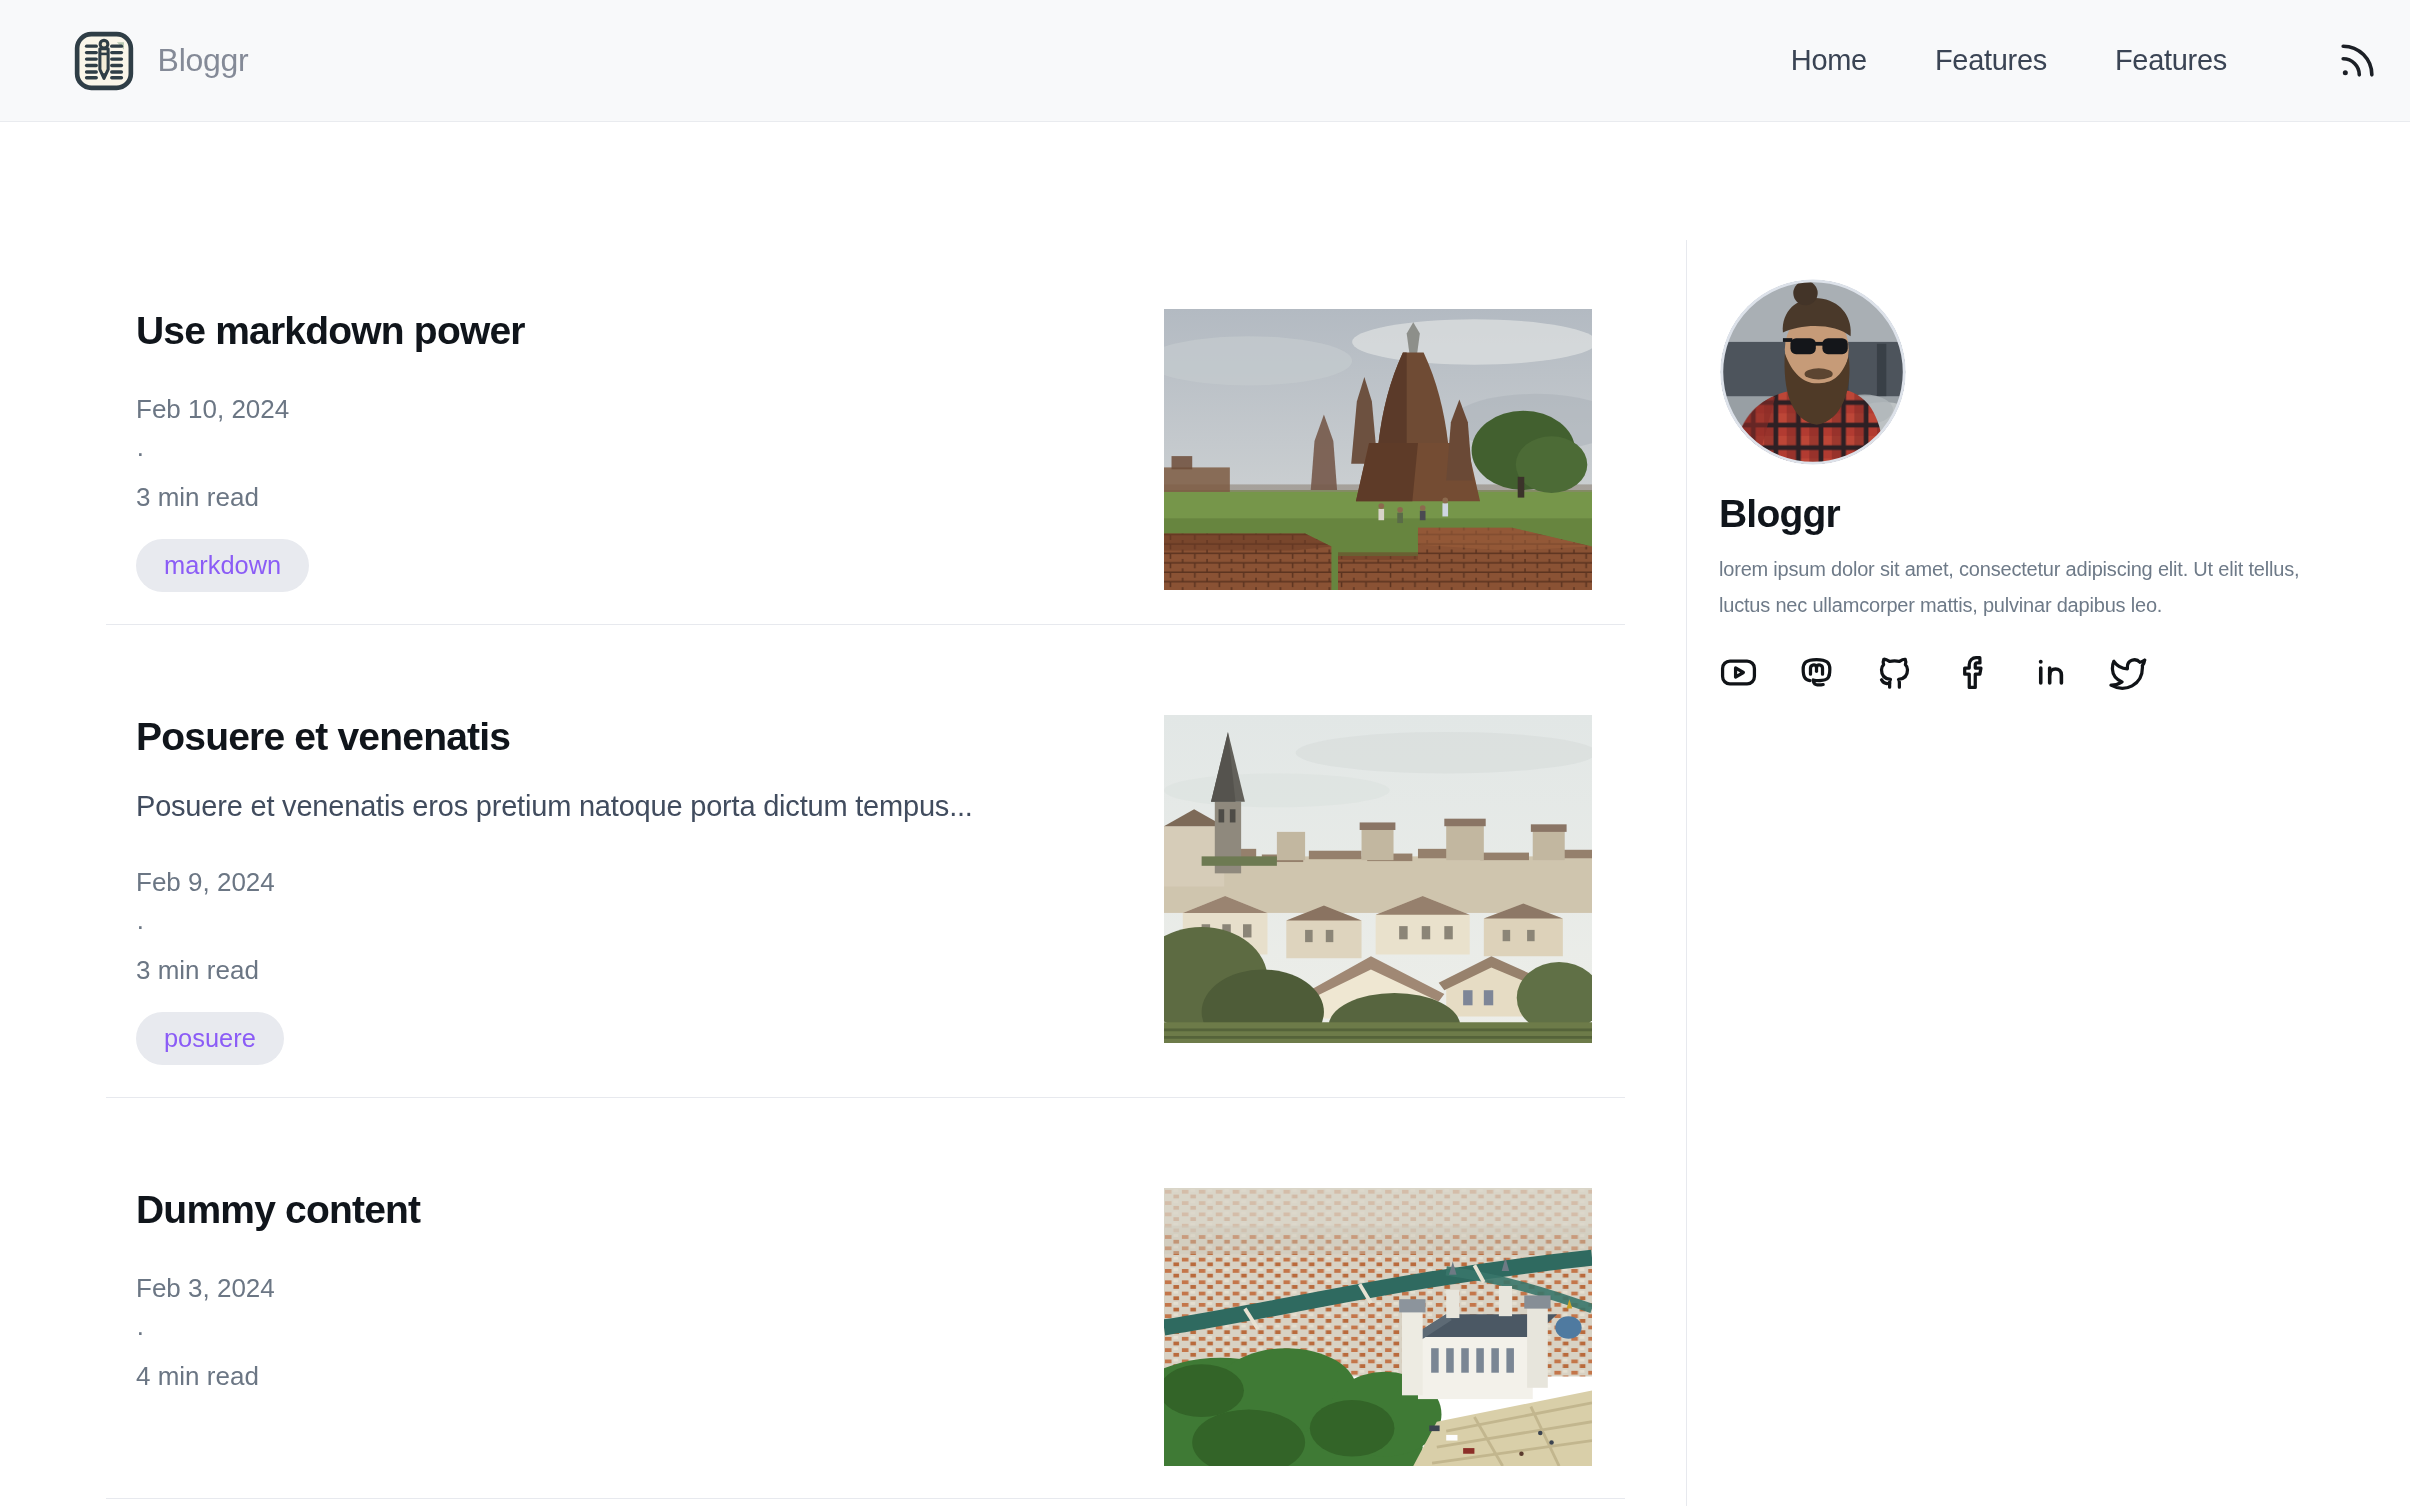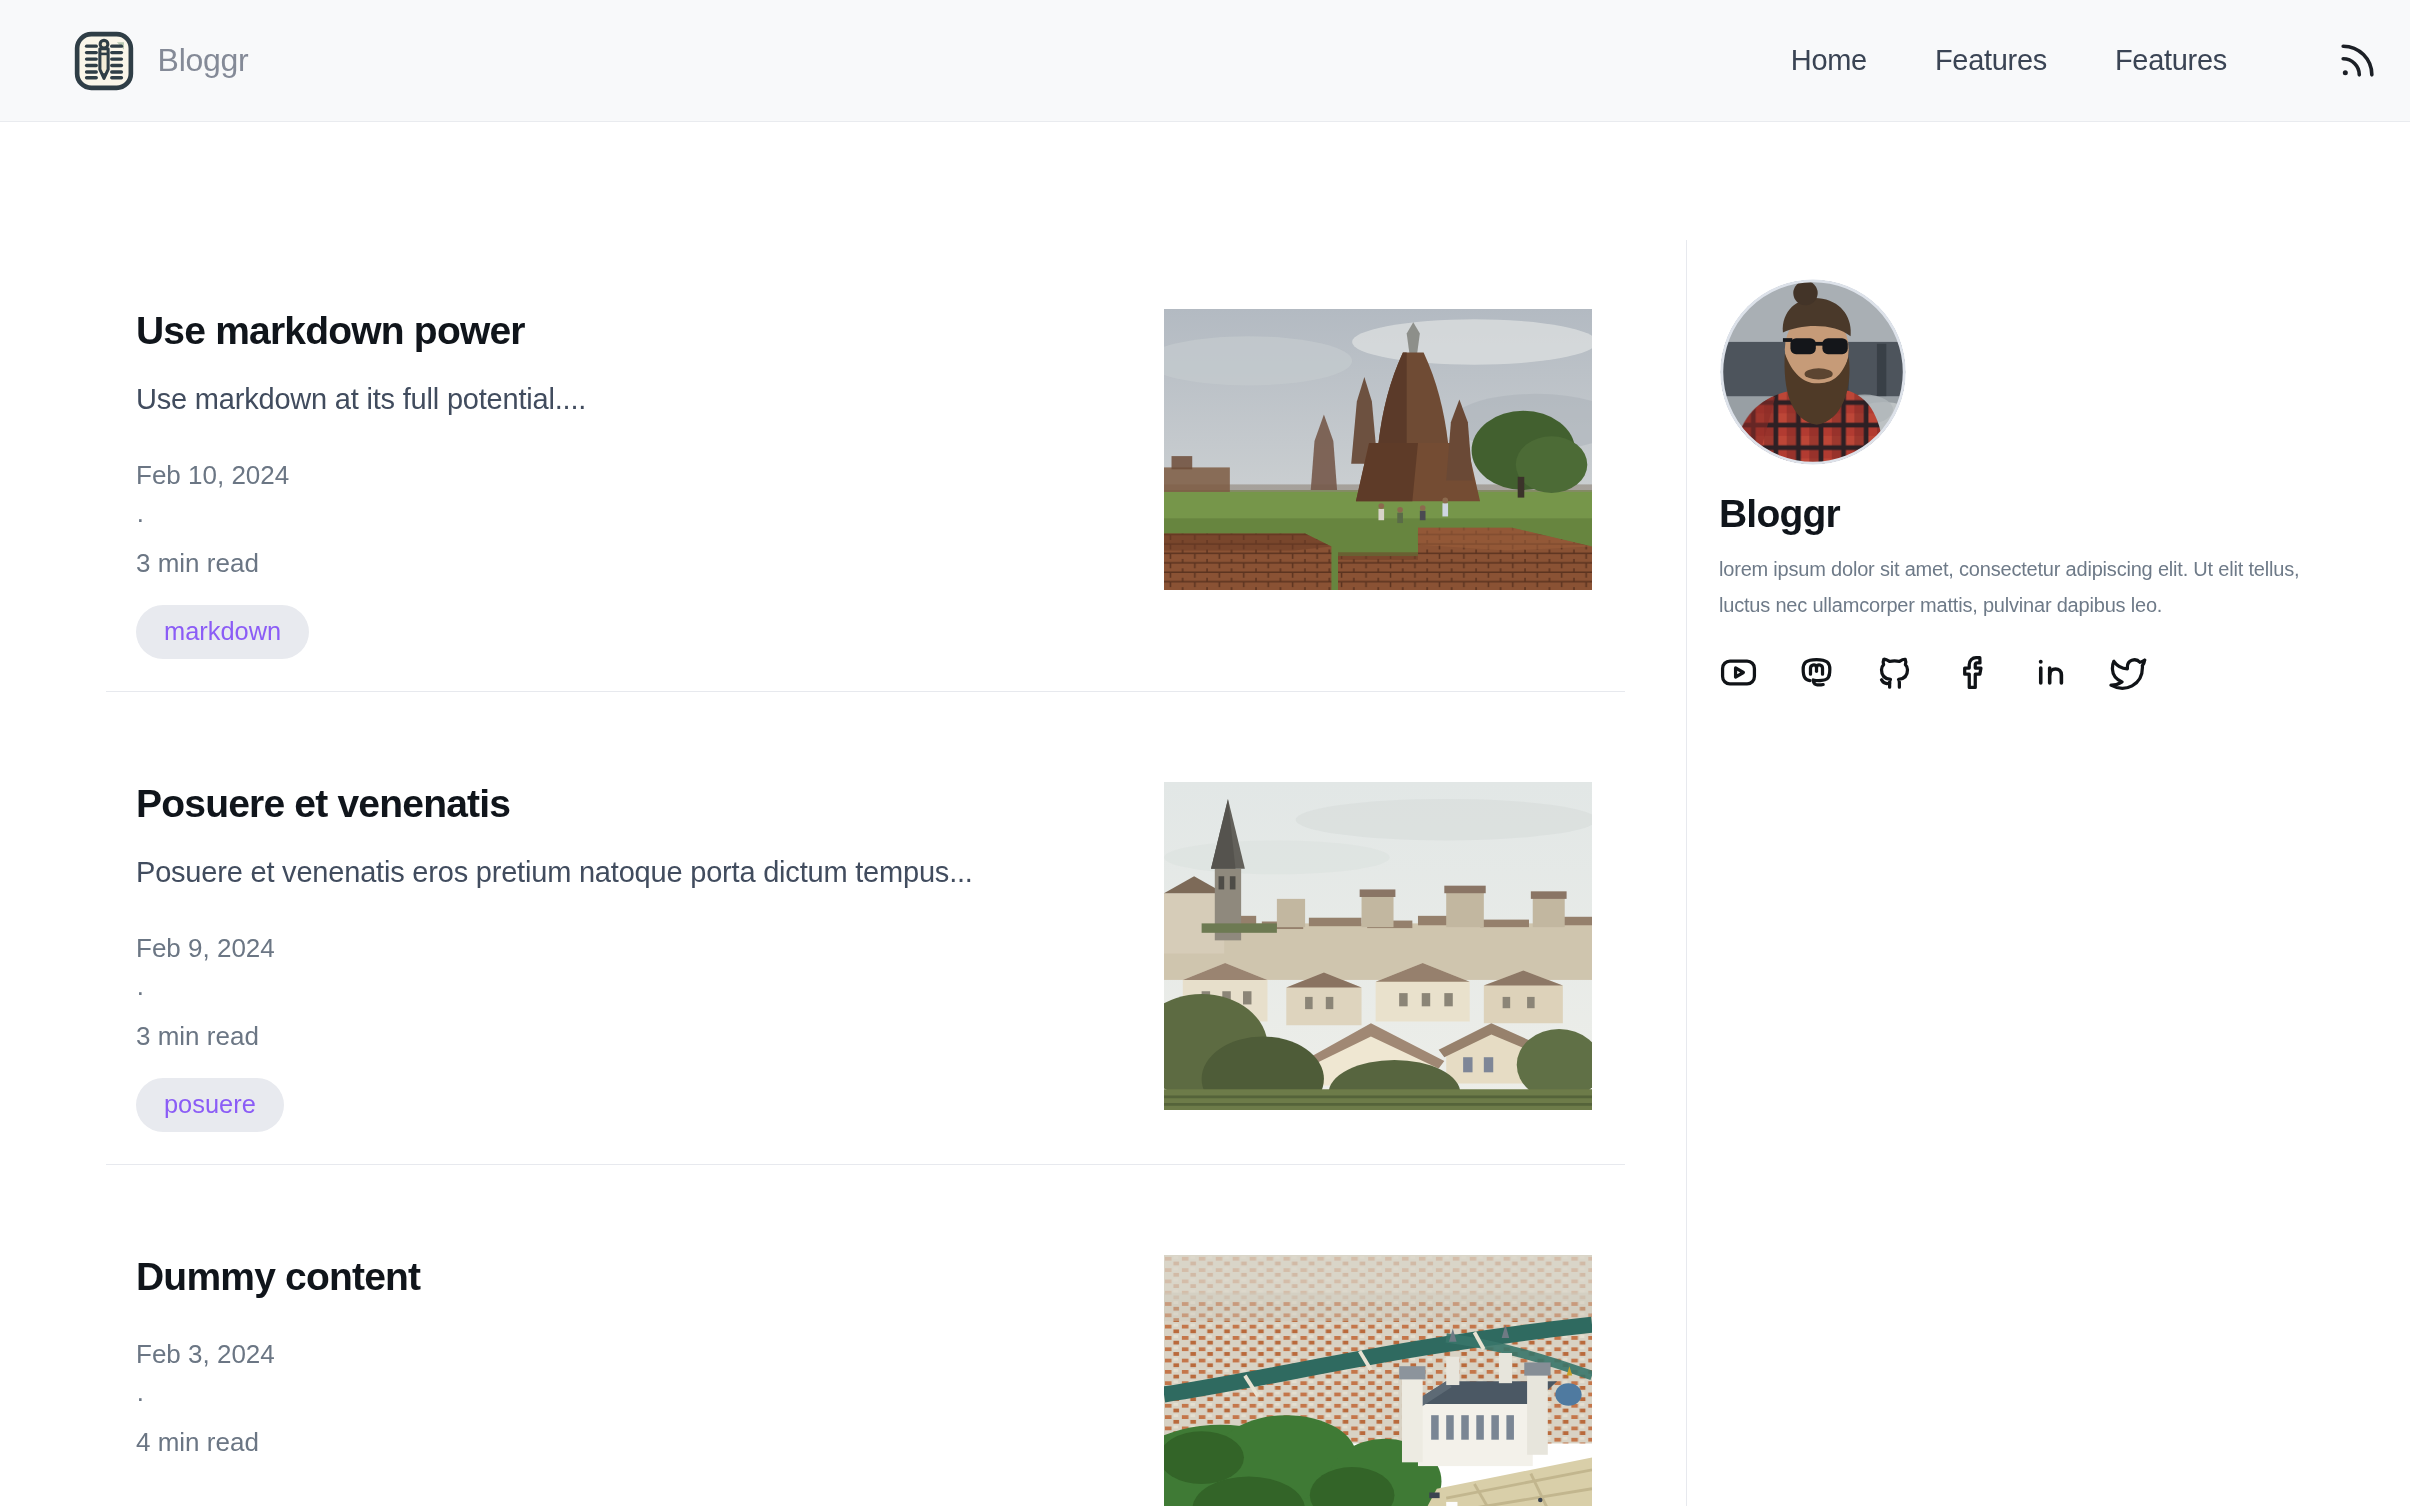--- a/index.html
+++ b/index.html
@@ -142,21 +142,20 @@
   </nav>
 </header>
 
 <div class="content">
 
   <div class="posts-col">
 
     <article class="post">
       <div class="post-text">
         <h2 class="post-title">Use markdown power</h2>
-        <p class="post-excerpt">Use markdown at its full potential....</p>
         <div class="post-meta">
           <span>Feb 10, 2024</span>
           <span>·</span>
           <span>3 min read</span>
         </div>
         <div class="post-tags">
           <span class="tag-pill">markdown</span>
         </div>
       </div>
       <a class="post-thumb">

